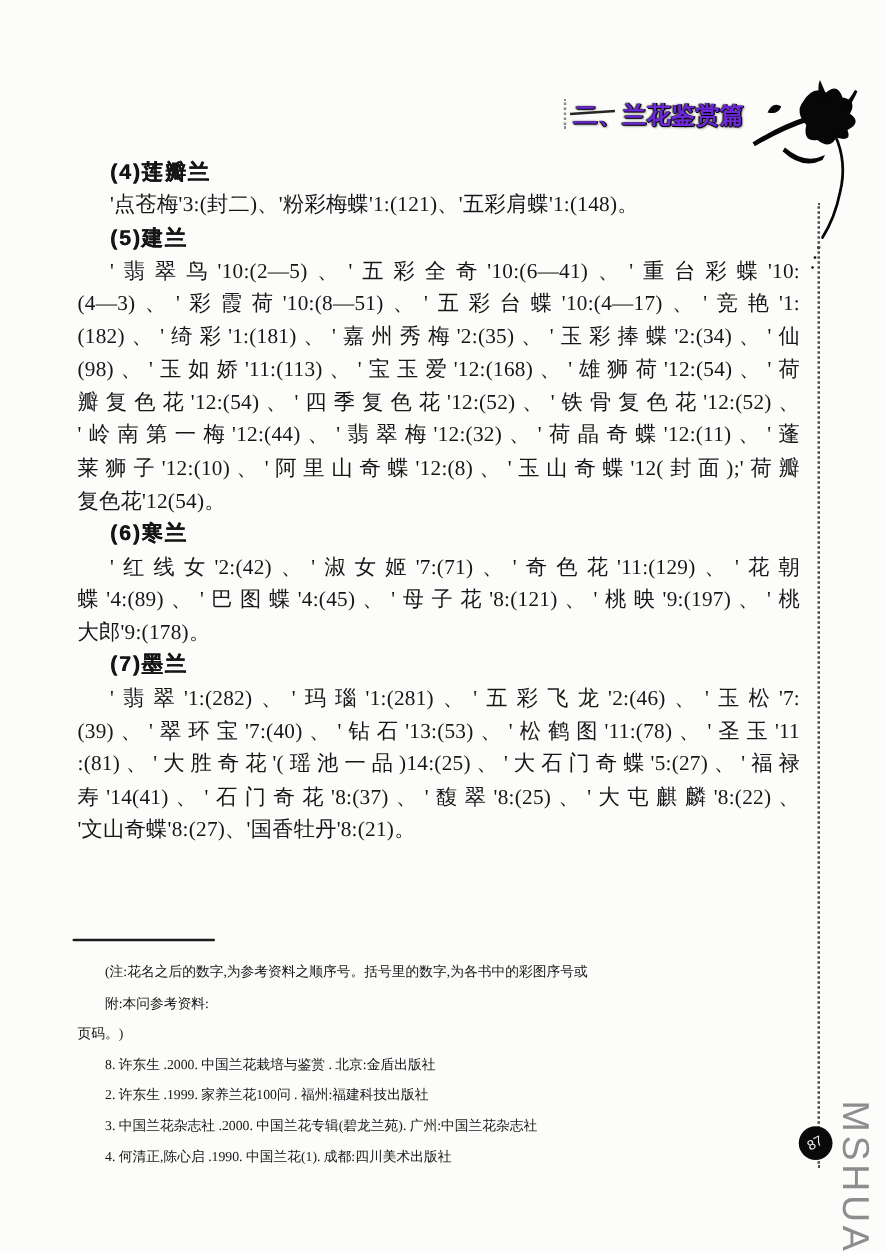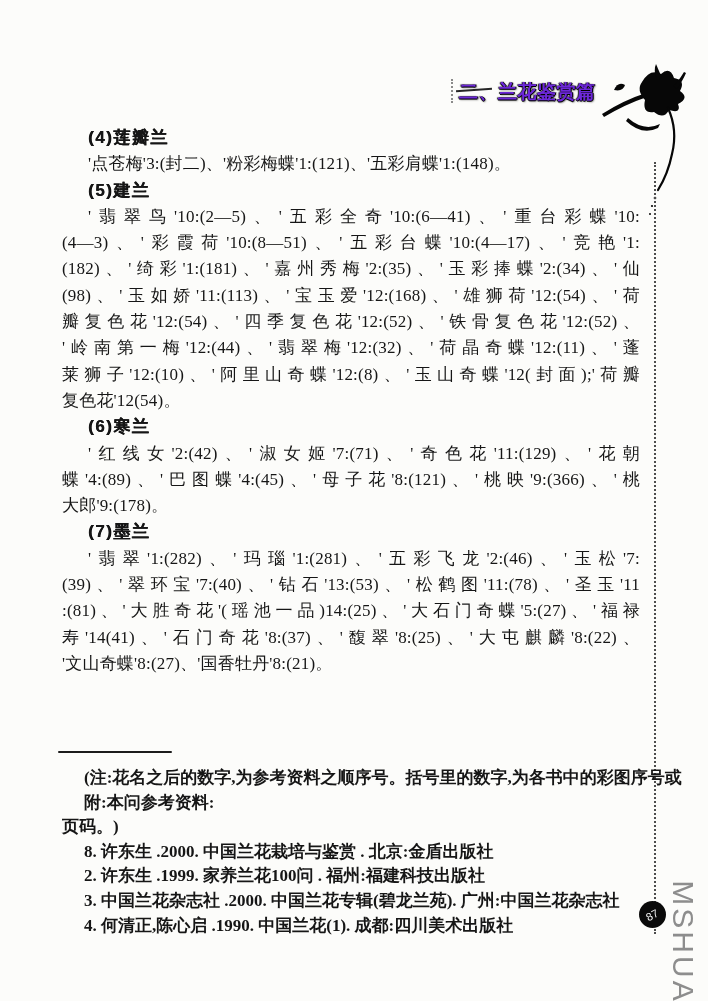--- a/index.html
+++ b/index.html
@@ -25,21 +25,21 @@
     line-height:26.3px;letter-spacing:.2px;margin-top:12px;}
   .bline{height:26.3px;}
   .j{text-align:justify;text-align-last:justify;}
   .final{white-space:nowrap;}
   .indent{text-indent:26px;}
   .heading{font-family:"Liberation Sans","DejaVu Sans",sans-serif;font-weight:700;
     letter-spacing:1.5px;white-space:nowrap;text-shadow:.4px 0 0 #000;}
 
   
   .fn-divider{position:absolute;left:58px;top:751px;width:114px;height:2px;background:#1c1c1c;border-radius:1px;}
-  .footnote{position:absolute;left:62px;top:766px;width:565px;font-size:17px;line-height:24.6px;font-weight:bold;}
+  .footnote{position:absolute;left:62px;top:766px;width:565px;font-size:11px;line-height:24.6px;}
   .fline{height:24.6px;white-space:nowrap;}
   .find{text-indent:22px;}
 
   
   .page-badge{position:absolute;left:639px;top:901px;width:27px;height:27px;border-radius:50%;
     background:#0a0a0a;display:flex;align-items:center;justify-content:center;z-index:3;}
   .page-badge span{color:#f5f5f5;font-size:11px;font-family:"Liberation Sans","DejaVu Sans",sans-serif;
     transform:rotate(-28deg);display:block;}
 
   
@@ -82,21 +82,21 @@
     <div class="bline j">(4—3)、'彩霞荷'10:(8—51)、'五彩台蝶'10:(4—17)、'竞艳'1:</div>
     <div class="bline j">(182)、'绮彩'1:(181)、'嘉州秀梅'2:(35)、'玉彩捧蝶'2:(34)、'仙</div>
     <div class="bline j">(98)、'玉如娇'11:(113)、'宝玉爱'12:(168)、'雄狮荷'12:(54)、'荷</div>
     <div class="bline j">瓣复色花'12:(54)、'四季复色花'12:(52)、'铁骨复色花'12:(52)、</div>
     <div class="bline j">'岭南第一梅'12:(44)、'翡翠梅'12:(32)、'荷晶奇蝶'12:(11)、'蓬</div>
     <div class="bline j">莱狮子'12:(10)、'阿里山奇蝶'12:(8)、'玉山奇蝶'12(封面);'荷瓣</div>
     <div class="bline final">复色花'12(54)。</div>
 
     <div class="bline heading indent">(6)寒兰</div>
     <div class="bline j indent">'红线女'2:(42)、'淑女姬'7:(71)、'奇色花'11:(129)、'花朝</div>
-    <div class="bline j">蝶'4:(89)、'巴图蝶'4:(45)、'母子花'8:(121)、'桃映'9:(366)、'桃</div>
+    <div class="bline j">蝶'4:(89)、'巴图蝶'4:(45)、'母子花'8:(121)、'桃映'9:(197)、'桃</div>
     <div class="bline final">大郎'9:(178)。</div>
 
     <div class="bline heading indent">(7)墨兰</div>
     <div class="bline j indent">'翡翠'1:(282)、'玛瑙'1:(281)、'五彩飞龙'2:(46)、'玉松'7:</div>
     <div class="bline j">(39)、'翠环宝'7:(40)、'钻石'13:(53)、'松鹤图'11:(78)、'圣玉'11</div>
     <div class="bline j">:(81)、'大胜奇花'(瑶池一品)14:(25)、'大石门奇蝶'5:(27)、'福禄</div>
     <div class="bline j">寿'14(41)、'石门奇花'8:(37)、'馥翠'8:(25)、'大屯麒麟'8:(22)、</div>
     <div class="bline final">'文山奇蝶'8:(27)、'国香牡丹'8:(21)。</div>
   </div>
 

